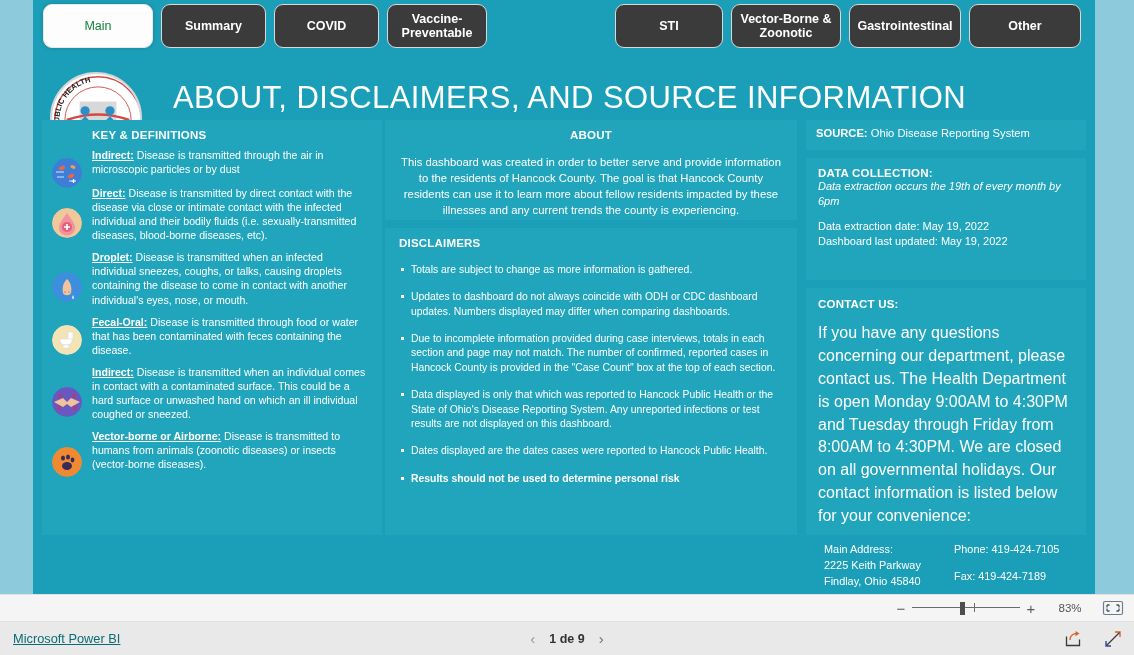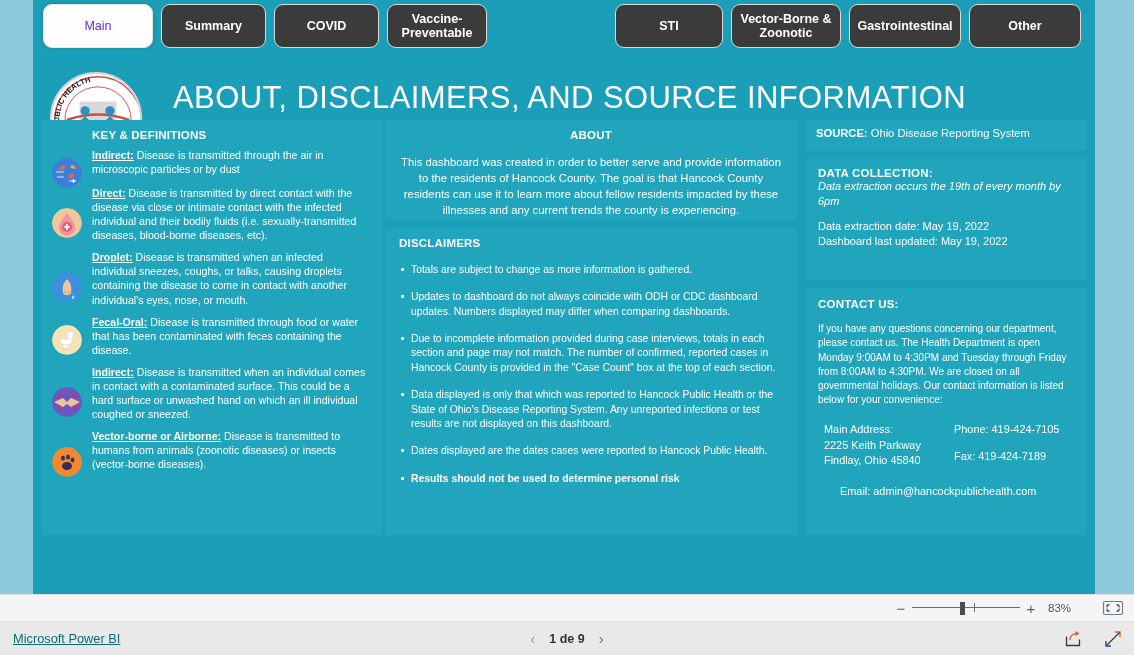--- a/index.html
+++ b/index.html
@@ -42,21 +42,21 @@
     font-weight: bold;
     display: flex; align-items: center; justify-content: center;
     text-align: center;
     line-height: 1.15;
     padding: 0 6px;
     cursor: pointer;
     user-select: none;
   }
   .tab.active {
     background: #fdfdfd;
-    color: #6d28d9;
+    color: #15803d;
     font-weight: normal;
     border: 1px solid #e8e8e8;
     box-shadow: 0 0 4px rgba(0,0,0,0.18);
   }
 
   
   .header {
     position: absolute; left: 0; top: 52px;
     width: 1062px; height: 110px;
     background: #1b9fb8;
@@ -133,21 +133,21 @@
   #source-panel .lbl { font-weight: bold; }
 
   
   #datacol-panel { left: 773px; top: 158px; width: 280px; height: 122px; padding: 9px 12px; }
   #datacol-panel .ital { font-style: italic; font-size: 11px; line-height: 1.35; }
   #datacol-panel .plain { font-size: 11px; line-height: 1.35; }
   #datacol-panel .gap { height: 10px; }
 
   
   #contact-panel { left: 773px; top: 288px; width: 280px; height: 247px; padding: 10px 12px; }
-  #contact-panel .body { font-size: 10px; line-height: 1.43; margin-top: 12px; }
+  #contact-panel .body { font-size: 16px; line-height: 1.43; margin-top: 12px; }
   .contact-grid {
     margin-top: 14px; margin-left: 6px;
     display: flex; gap: 10px;
     font-size: 10.9px; line-height: 1.45;
   }
   .contact-grid .col1 { width: 130px; }
   .contact-grid .col2 { width: 130px; }
   .contact-grid .spacer { height: 11px; }
   .contact-email { margin-top: 16px; margin-left: 22px; font-size: 10.9px; }
 
@@ -171,21 +171,21 @@
   }
   .zb-track .line {
     position: absolute; top: 6px; left: 0; width: 108px; height: 1px; background: #6b6b6b;
   }
   .zb-track .handle {
     position: absolute; top: 1px; left: 48px; width: 5px; height: 13px; background: #4e4e4e;
   }
   .zb-track .tick {
     position: absolute; top: 2px; left: 62px; width: 1px; height: 9px; background: #6b6b6b;
   }
-  .zb-pct { width: 44px; text-align: left; color: #555; font-size: 11.5px; margin-left: 8px; }
+  .zb-pct { width: 44px; text-align: center; color: #555; font-size: 11.5px; margin-left: 8px; }
   .zb-fit {
     width: 22px; height: 16px; margin-left: 10px; cursor: pointer;
     display: flex; align-items: center; justify-content: center;
   }
 
   
   .statusbar {
     position: absolute; left: 0; top: 622px;
     width: 1134px; height: 33px;
     background: #e9e9e9;

